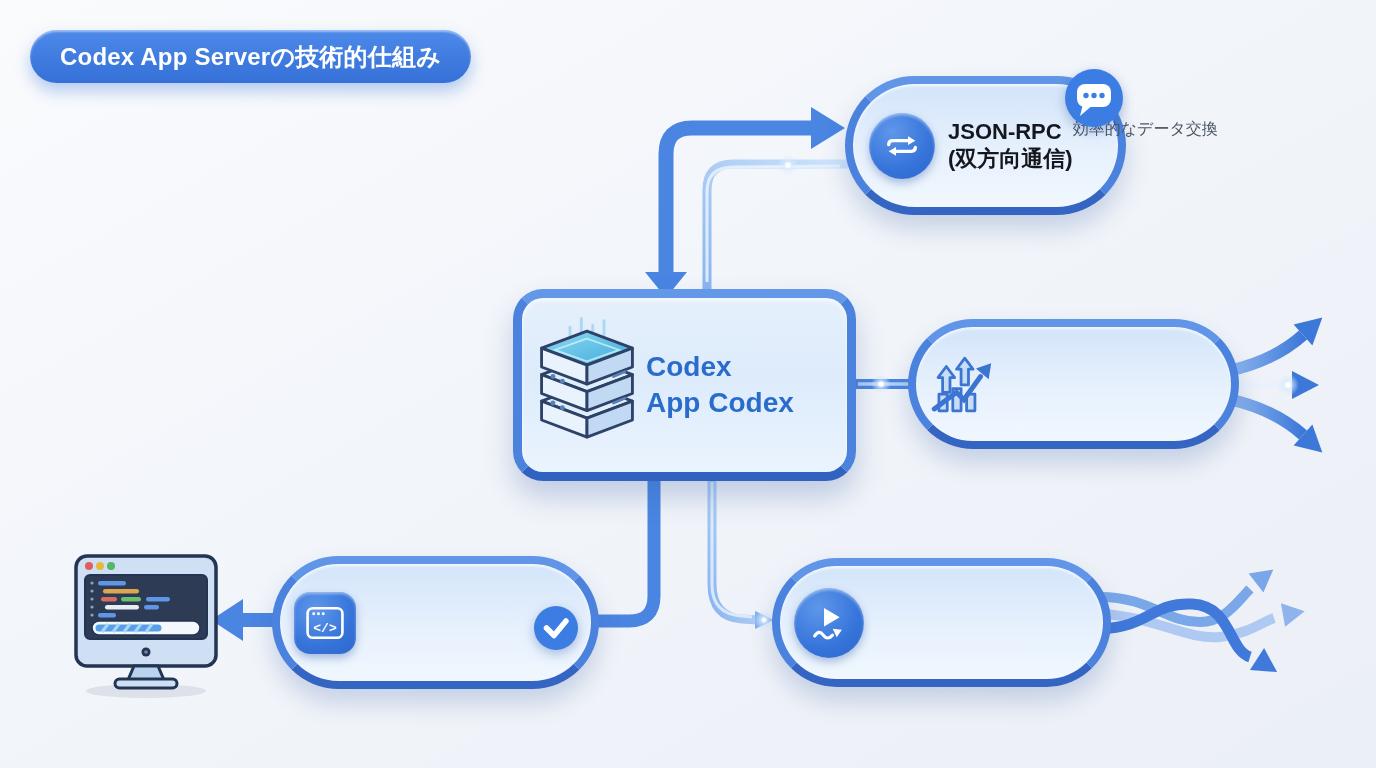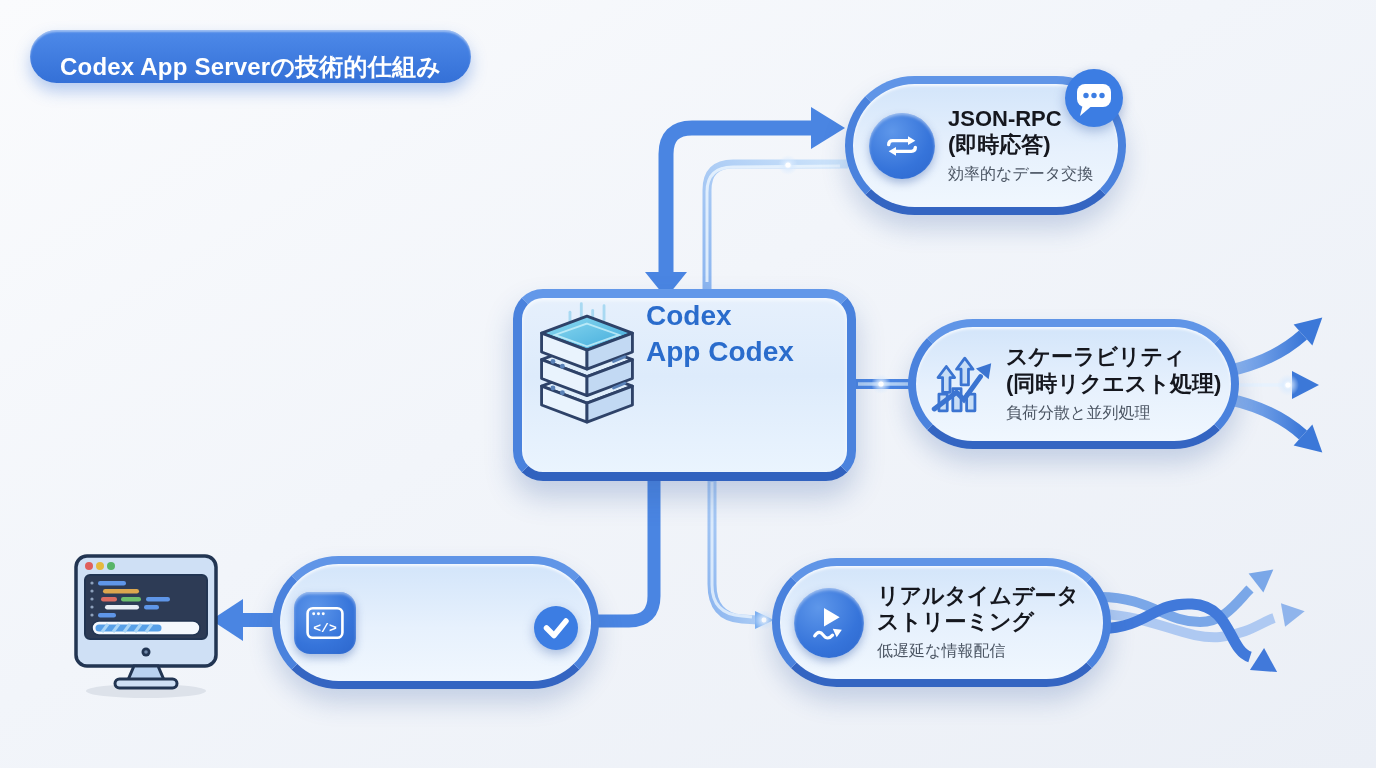--- a/index.html
+++ b/index.html
@@ -9,50 +9,50 @@
   }
   .stage{
     position:relative;width:1376px;height:768px;overflow:hidden;
     background:linear-gradient(150deg,#fafbfd 0%,#f2f5fa 45%,#ebeff6 100%);
   }
   .arrows{position:absolute;left:0;top:0;z-index:1;}
 
   
   .banner{
     position:absolute;left:30px;top:30px;height:53px;z-index:3;
-    display:inline-flex;align-items:flex-end;padding:0 30px;
+    display:inline-flex;align-items:center;padding:0 30px;
     border-radius:27px;
     background:linear-gradient(180deg,#4e8ae9 0%,#3470d7 100%);
     box-shadow:0 8px 16px rgba(52,112,215,.35), inset 0 2px 2px rgba(255,255,255,.45);
     color:#ffffff;font-size:24px;font-weight:bold;white-space:nowrap;letter-spacing:.2px;
   }
 
   
   .center-box{
     position:absolute;left:513px;top:289px;width:343px;height:192px;z-index:2;
     box-sizing:border-box;border-radius:30px;
     border:9px solid #4a82dd;border-top-color:#6398e9;border-bottom-color:#3162bf;
     background:linear-gradient(180deg,#e6f0fc 0%,#ddebfb 45%,#eaf4fe 100%);
     box-shadow:0 16px 28px rgba(46,86,160,.25), inset 0 2px 4px rgba(255,255,255,.8);
-    display:flex;align-items:flex-start;gap:6px;padding:0 8px 0 12px;
+    display:flex;align-items:center;gap:6px;padding:0 8px 0 12px;
   }
   .center-title{font-size:28px;font-weight:bold;color:#2a6ccc;line-height:1.28;white-space:nowrap;}
 
   
   .pill{
     position:absolute;z-index:2;box-sizing:border-box;
     border-radius:90px;
     border:8px solid #4a82dd;border-top-color:#6095e7;border-bottom-color:#3465c2;
     background:linear-gradient(180deg,#d3e5fa 0%,#e7f1fd 55%,#f0f7fe 100%);
     box-shadow:0 14px 24px rgba(46,86,160,.22), inset 0 2px 3px rgba(255,255,255,.8);
     display:flex;align-items:center;
   }
-  .pill-text{display:flex;flex-direction:column;justify-content:center;}
+  .pill-text{display:flex;flex-direction:row;justify-content:center;}
   .pill-title{font-weight:bold;font-size:22px;color:#15171e;line-height:1.2;white-space:nowrap;}
-  .pill-sub{font-size:16px;font-weight:500;color:#4b5563;margin-top:6px;white-space:nowrap;}
+  .pill-sub{font-size:16px;font-weight:500;color:#4b5563;white-space:nowrap;}
 
   .icon-circle{
     width:66px;height:66px;border-radius:50%;flex-shrink:0;
     background:radial-gradient(circle at 35% 28%,#5e97ea 0%,#3674da 60%,#2c66cc 100%);
     box-shadow:0 4px 8px rgba(40,80,160,.35), inset 0 2px 3px rgba(255,255,255,.45);
     display:flex;align-items:center;justify-content:center;
   }
   .icon-square{
     width:62px;height:62px;border-radius:16px;flex-shrink:0;
     background:radial-gradient(circle at 35% 28%,#5e97ea 0%,#3674da 60%,#2c66cc 100%);
@@ -229,21 +229,21 @@
           <path d="M13 31 Q13 25 19 25 L42 25"></path>
           <path d="M53 35 Q53 41 47 41 L24 41"></path>
         </g>
         <polygon points="42,18.5 42,31.5 53,25" fill="#ffffff"></polygon>
         <polygon points="24,34.5 24,47.5 13,41" fill="#ffffff"></polygon>
       </svg>
     </span>
     <div class="pill-text">
       <div class="pill-title">
         <div>JSON-RPC</div>
-        <div>(即時応答)</div>
+        <div>(双方向通信)</div>
       </div>
       <div class="pill-sub">効率的なデータ交換</div>
     </div>
     <span class="badge" id="badge-chat">
       <svg width="60" height="60" viewBox="0 0 60 60">
         <circle cx="30" cy="30" r="29" fill="#3c7de3"></circle>
         <rect x="13" y="16" width="34" height="23" rx="8" fill="#ffffff"></rect>
         <polygon points="19,36 30,36 16,48" fill="#ffffff"></polygon>
         <g fill="#3c7de3">
           <circle cx="22" cy="27.5" r="2.7"></circle>
@@ -263,46 +263,32 @@
           <rect x="14" y="50" width="9" height="18"></rect>
           <rect x="29" y="44" width="9" height="24"></rect>
           <rect x="44" y="50" width="9" height="18"></rect>
         </g>
         <path d="M9 66 L33 48 L41 56 L59 31" stroke="#3b74d1" stroke-width="5.5" fill="none" stroke-linecap="round"></path>
         <g transform="translate(61,28) rotate(-50)">
             <polygon points="0,-9 15,0 0,9" fill="#3b74d1"></polygon>
           </g>
       </svg>
     </span>
-    <div class="pill-text">
-      <div class="pill-title">
-        <div>スケーラビリティ</div>
-        <div>(同時リクエスト処理)</div>
-      </div>
-      <div class="pill-sub">負荷分散と並列処理</div>
-    </div>
   </div>
 
   <div class="pill" id="pill-streaming">
     <span class="icon-circle" style="width:70px;height:70px;">
       <svg width="50" height="50" viewBox="0 0 70 70">
         <polygon points="28,14 50,27 28,40" fill="#ffffff"></polygon>
         <path d="M15 53 q6 -9 12 -1 q6 8 13 0" stroke="#ffffff" stroke-width="4.5" fill="none" stroke-linecap="round"></path>
         <g transform="translate(43,49) rotate(-25)">
             <polygon points="0,-6.5 11,0 0,6.5" fill="#ffffff"></polygon>
           </g>
       </svg>
     </span>
-    <div class="pill-text">
-      <div class="pill-title">
-        <div>リアルタイムデータ</div>
-        <div>ストリーミング</div>
-      </div>
-      <div class="pill-sub">低遅延な情報配信</div>
-    </div>
   </div>
 
   <div class="pill" id="pill-developer">
     <span class="icon-square">
       <svg width="54" height="54" viewBox="0 0 62 62">
         <rect x="11" y="14" width="40" height="34" rx="6" fill="none" stroke="#ffffff" stroke-width="3"></rect>
         <g fill="#ffffff">
           <circle cx="18" cy="20.5" r="1.7"></circle>
             <circle cx="23.5" cy="20.5" r="1.7"></circle>
             <circle cx="29" cy="20.5" r="1.7"></circle>

